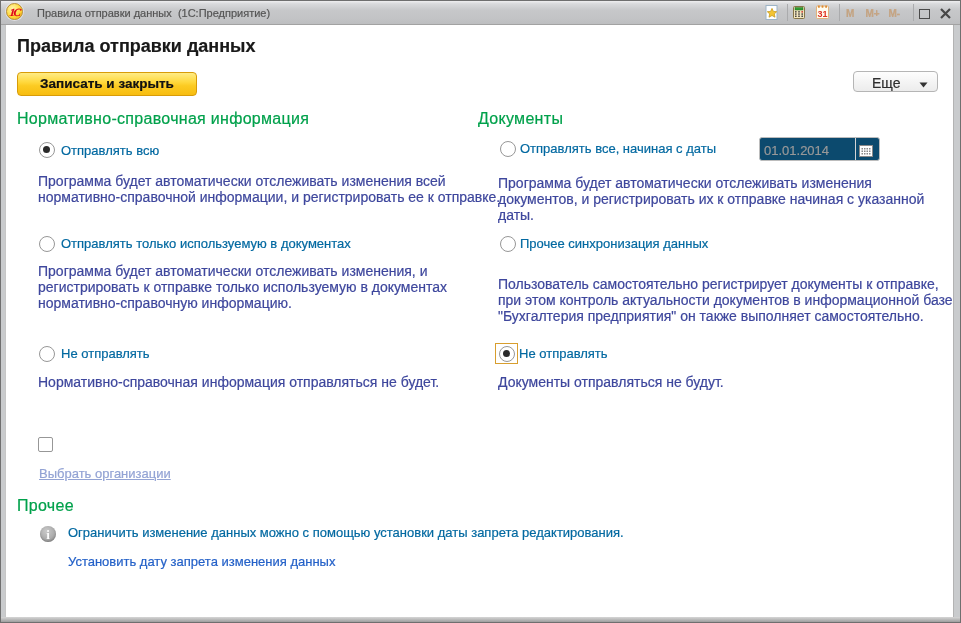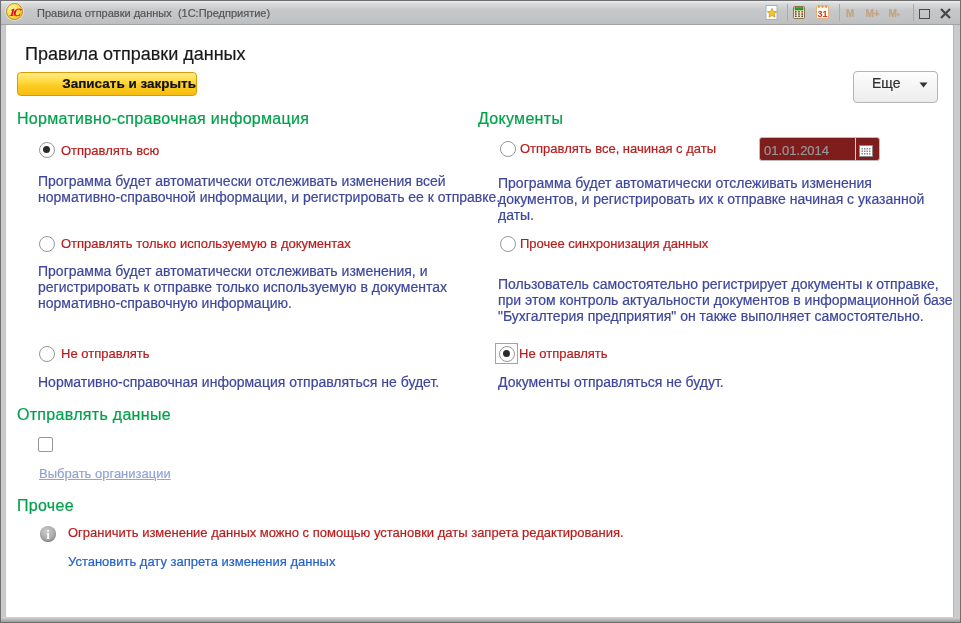--- a/index.html
+++ b/index.html
@@ -1,26 +1,26 @@
 <!DOCTYPE html>
 <html><head><meta charset="utf-8"><style>
 html,body{margin:0;padding:0}
 #win{-webkit-text-stroke:0.2px currentColor;position:relative;width:961px;height:623px;background:#cfd0d2;font-family:"Liberation Sans",sans-serif;overflow:hidden}
 .abs{position:absolute}
 #frame{position:absolute;left:0;top:0;width:959px;height:621px;border:1px solid #6f6f6f;background:#c9cbcd}
 #titlebar{position:absolute;left:1px;top:1px;width:959px;height:24px;background:linear-gradient(#efeff0 0%,#d9dadc 12%,#c7c8ca 40%,#c2c3c5 78%,#bdbec0 100%);border-bottom:1px solid #a2a2a2;box-sizing:border-box}
 #content{position:absolute;left:5px;top:25px;width:949px;height:592px;background:#fff;border-right:1px solid #b3b3b3;border-left:1px solid #c6c6c6;box-sizing:border-box}
 #botline{position:absolute;left:1px;top:617px;width:959px;height:5px;background:linear-gradient(#d6d6d6,#9e9e9e)}
 .ttl{color:#555;font-size:11px}
-h1{margin:8px;font-weight:400}
+h1{margin:0;font-weight:700}
 .grn{color:#00a14b;font-size:16px;letter-spacing:.3px}
 .blue{color:#3e479d;font-size:14px;line-height:16px}
 .radio{position:absolute;width:14px;height:14px;border:1px solid #979797;border-radius:50%;background:#fff}
 .radio.sel::after{content:"";position:absolute;left:3px;top:3px;width:7px;height:7px;background:#2a2a2a;border-radius:50%}
-.lbl{position:absolute;font-size:13px;color:#b91c1c}
+.lbl{position:absolute;font-size:13px;color:#0369a1}
 </style></head><body>
 <div id="win">
   <div id="frame"></div>
   <div id="titlebar"></div>
   <div id="content"></div>
   <div id="botline"></div>
 
   <div class="abs" id="logo" style="left:6px;top:3px;width:17px;height:17px;border-radius:50%;background:radial-gradient(circle at 38% 32%,#fff6b0,#ffda3a 55%,#efac10 100%);border:1px solid #bb8f33;box-shadow:0 0 0 1px rgba(230,230,235,.8);box-sizing:border-box">
     <div style="position:absolute;left:0;top:2px;width:15px;text-align:center;font-family:'Liberation Serif',serif;font-style:italic;font-weight:900;font-size:11px;color:#e00018;letter-spacing:-1.5px;transform:skewX(-6deg)">1С</div>
   </div>
@@ -59,54 +59,53 @@
   <div class="abs" style="left:912.5px;top:4px;width:1px;height:17px;background:#aaabad"></div>
   <div class="abs" style="left:846px;top:8px;width:14px;font-size:10px;font-weight:700;color:rgba(196,143,89,.6)">М</div>
   <div class="abs" style="left:865.5px;top:8px;width:20px;font-size:10px;font-weight:700;color:rgba(196,143,89,.6)">М+</div>
   <div class="abs" style="left:888.5px;top:8px;width:20px;font-size:10px;font-weight:700;color:rgba(196,143,89,.6)">М-</div>
   <div class="abs" style="left:919px;top:9px;width:10.5px;height:9.5px;border:1.5px solid #4a4a4a;box-sizing:border-box"></div>
   <svg class="abs" style="left:940px;top:8px" width="11" height="11" viewBox="0 0 11 11">
       <path d="M1 1 L10 10 M10 1 L1 10" stroke="#474747" stroke-width="2.2" stroke-linecap="butt"></path>
     </svg>
 
   <h1 class="abs" style="left:17px;top:35.5px;font-size:18px;color:#191919">Правила отправки данных</h1>
-  <div class="abs" id="btn-save" style="left:17px;top:72px;width:180px;height:24px;border:1px solid #d89c08;border-radius:4px;background:linear-gradient(#ffec85 0%,#ffd83c 42%,#fccb22 58%,#f7bd10 100%);box-sizing:border-box;text-align:right">
+  <div class="abs" id="btn-save" style="left:17px;top:72px;width:180px;height:24px;border:1px solid #d89c08;border-radius:4px;background:linear-gradient(#ffec85 0%,#ffd83c 42%,#fccb22 58%,#f7bd10 100%);box-sizing:border-box;text-align:center">
     <span style="font-size:13.5px;font-weight:700;color:#111;line-height:22px">Записать и закрыть</span>
   </div>
-  <div class="abs" id="btn-more" style="left:853px;top:71px;width:85px;height:32px;border:1px solid #b5b5b5;border-radius:4px;background:linear-gradient(#fdfdfd,#ececec);box-sizing:border-box">
+  <div class="abs" id="btn-more" style="left:853px;top:71px;width:85px;height:21px;border:1px solid #b5b5b5;border-radius:4px;background:linear-gradient(#fdfdfd,#ececec);box-sizing:border-box">
     <span style="position:absolute;left:18px;top:3px;font-size:14px;color:#2e2e2e">Еще</span>
     <svg style="position:absolute;left:65px;top:10px" width="9" height="6" viewBox="0 0 9 6">
         <path d="M0.5 0.5 L8.5 0.5 L4.5 5.5 Z" fill="#333"></path>
       </svg>
   </div>
 
   <div class="abs grn" style="left:17px;top:110px">Нормативно-справочная информация</div>
   <div class="radio sel" style="left:39px;top:142px"></div>
   <div class="lbl" style="left:61px;top:143px">Отправлять всю</div>
   <div class="abs blue" style="left:38px;top:172.5px">Программа будет автоматически отслеживать изменения всей<br>нормативно-справочной информации, и регистрировать ее к отправке.</div>
   <div class="radio" style="left:39px;top:236px"></div>
   <div class="lbl" style="left:61px;top:236px">Отправлять только используемую в документах</div>
   <div class="abs blue" style="left:38px;top:263px">Программа будет автоматически отслеживать изменения, и<br>регистрировать к отправке только используемую в документах<br>нормативно-справочную информацию.</div>
   <div class="radio" style="left:39px;top:346px"></div>
   <div class="lbl" style="left:61px;top:346px">Не отправлять</div>
   <div class="abs blue" style="left:38px;top:373.5px">Нормативно-справочная информация отправляться не будет.</div>
-  <div class="abs grn" style="left:17px;top:406px">Отправлять данные</div>
   <div class="abs" style="left:38px;top:437px;width:13px;height:13px;border:1px solid #979797;border-radius:2px;background:#fff"></div>
   <div class="abs" style="left:39px;top:466px;font-size:13px;color:#93a3d4;text-decoration:underline">Выбрать организации</div>
   <div class="abs grn" style="left:17px;top:497px">Прочее</div>
   <div class="abs" id="info-ic" style="left:40px;top:526px;width:16px;height:16px;border-radius:50%;background:radial-gradient(circle at 40% 32%,#c9c9c9,#adadad 55%,#888 100%);box-shadow:inset 0 -1px 2px rgba(90,90,90,.5)">
     <div style="position:absolute;left:0;top:1px;width:16px;text-align:center;font-family:'Liberation Serif',serif;font-weight:700;font-size:13px;color:#fcfcfc;-webkit-text-stroke:0">i</div>
   </div>
   <div class="lbl" style="left:68px;top:525px">Ограничить изменение данных можно с помощью установки даты запрета редактирования.</div>
   <div class="abs" style="left:68px;top:554px;font-size:13px;color:#2461c8;">Установить дату запрета изменения данных</div>
 
   <div class="abs grn" style="left:478px;top:110px">Документы</div>
   <div class="radio" style="left:500px;top:140.5px"></div>
   <div class="lbl" style="left:520px;top:141px">Отправлять все, начиная с даты</div>
-  <div class="abs" id="dateinput" style="left:759px;top:137px;width:121px;height:24px;border:1px solid #bcbcbc;border-radius:3px;background:#7f1d1d;box-sizing:border-box">
+  <div class="abs" id="dateinput" style="left:759px;top:137px;width:121px;height:24px;border:1px solid #bcbcbc;border-radius:3px;background:#0c4a6e;box-sizing:border-box">
     <span style="position:absolute;left:4px;top:5px;font-size:13px;color:#999">01.01.2014</span>
     <div style="position:absolute;left:95px;top:0;width:1px;height:22px;background:#d4d4d4"></div>
     <svg style="position:absolute;left:99px;top:7px" width="14" height="12" viewBox="0 0 14 12">
       <rect x="0.5" y="0.5" width="13" height="11" fill="#fff" stroke="#8a8a8a"></rect>
       <g fill="#8a8a8a">
           <rect x="2.5" y="3" width="1.5" height="1.5"></rect>
           <rect x="5" y="3" width="1.5" height="1.5"></rect>
           <rect x="7.5" y="3" width="1.5" height="1.5"></rect>
           <rect x="10" y="3" width="1.5" height="1.5"></rect>
           <rect x="2.5" y="5.5" width="1.5" height="1.5"></rect>

